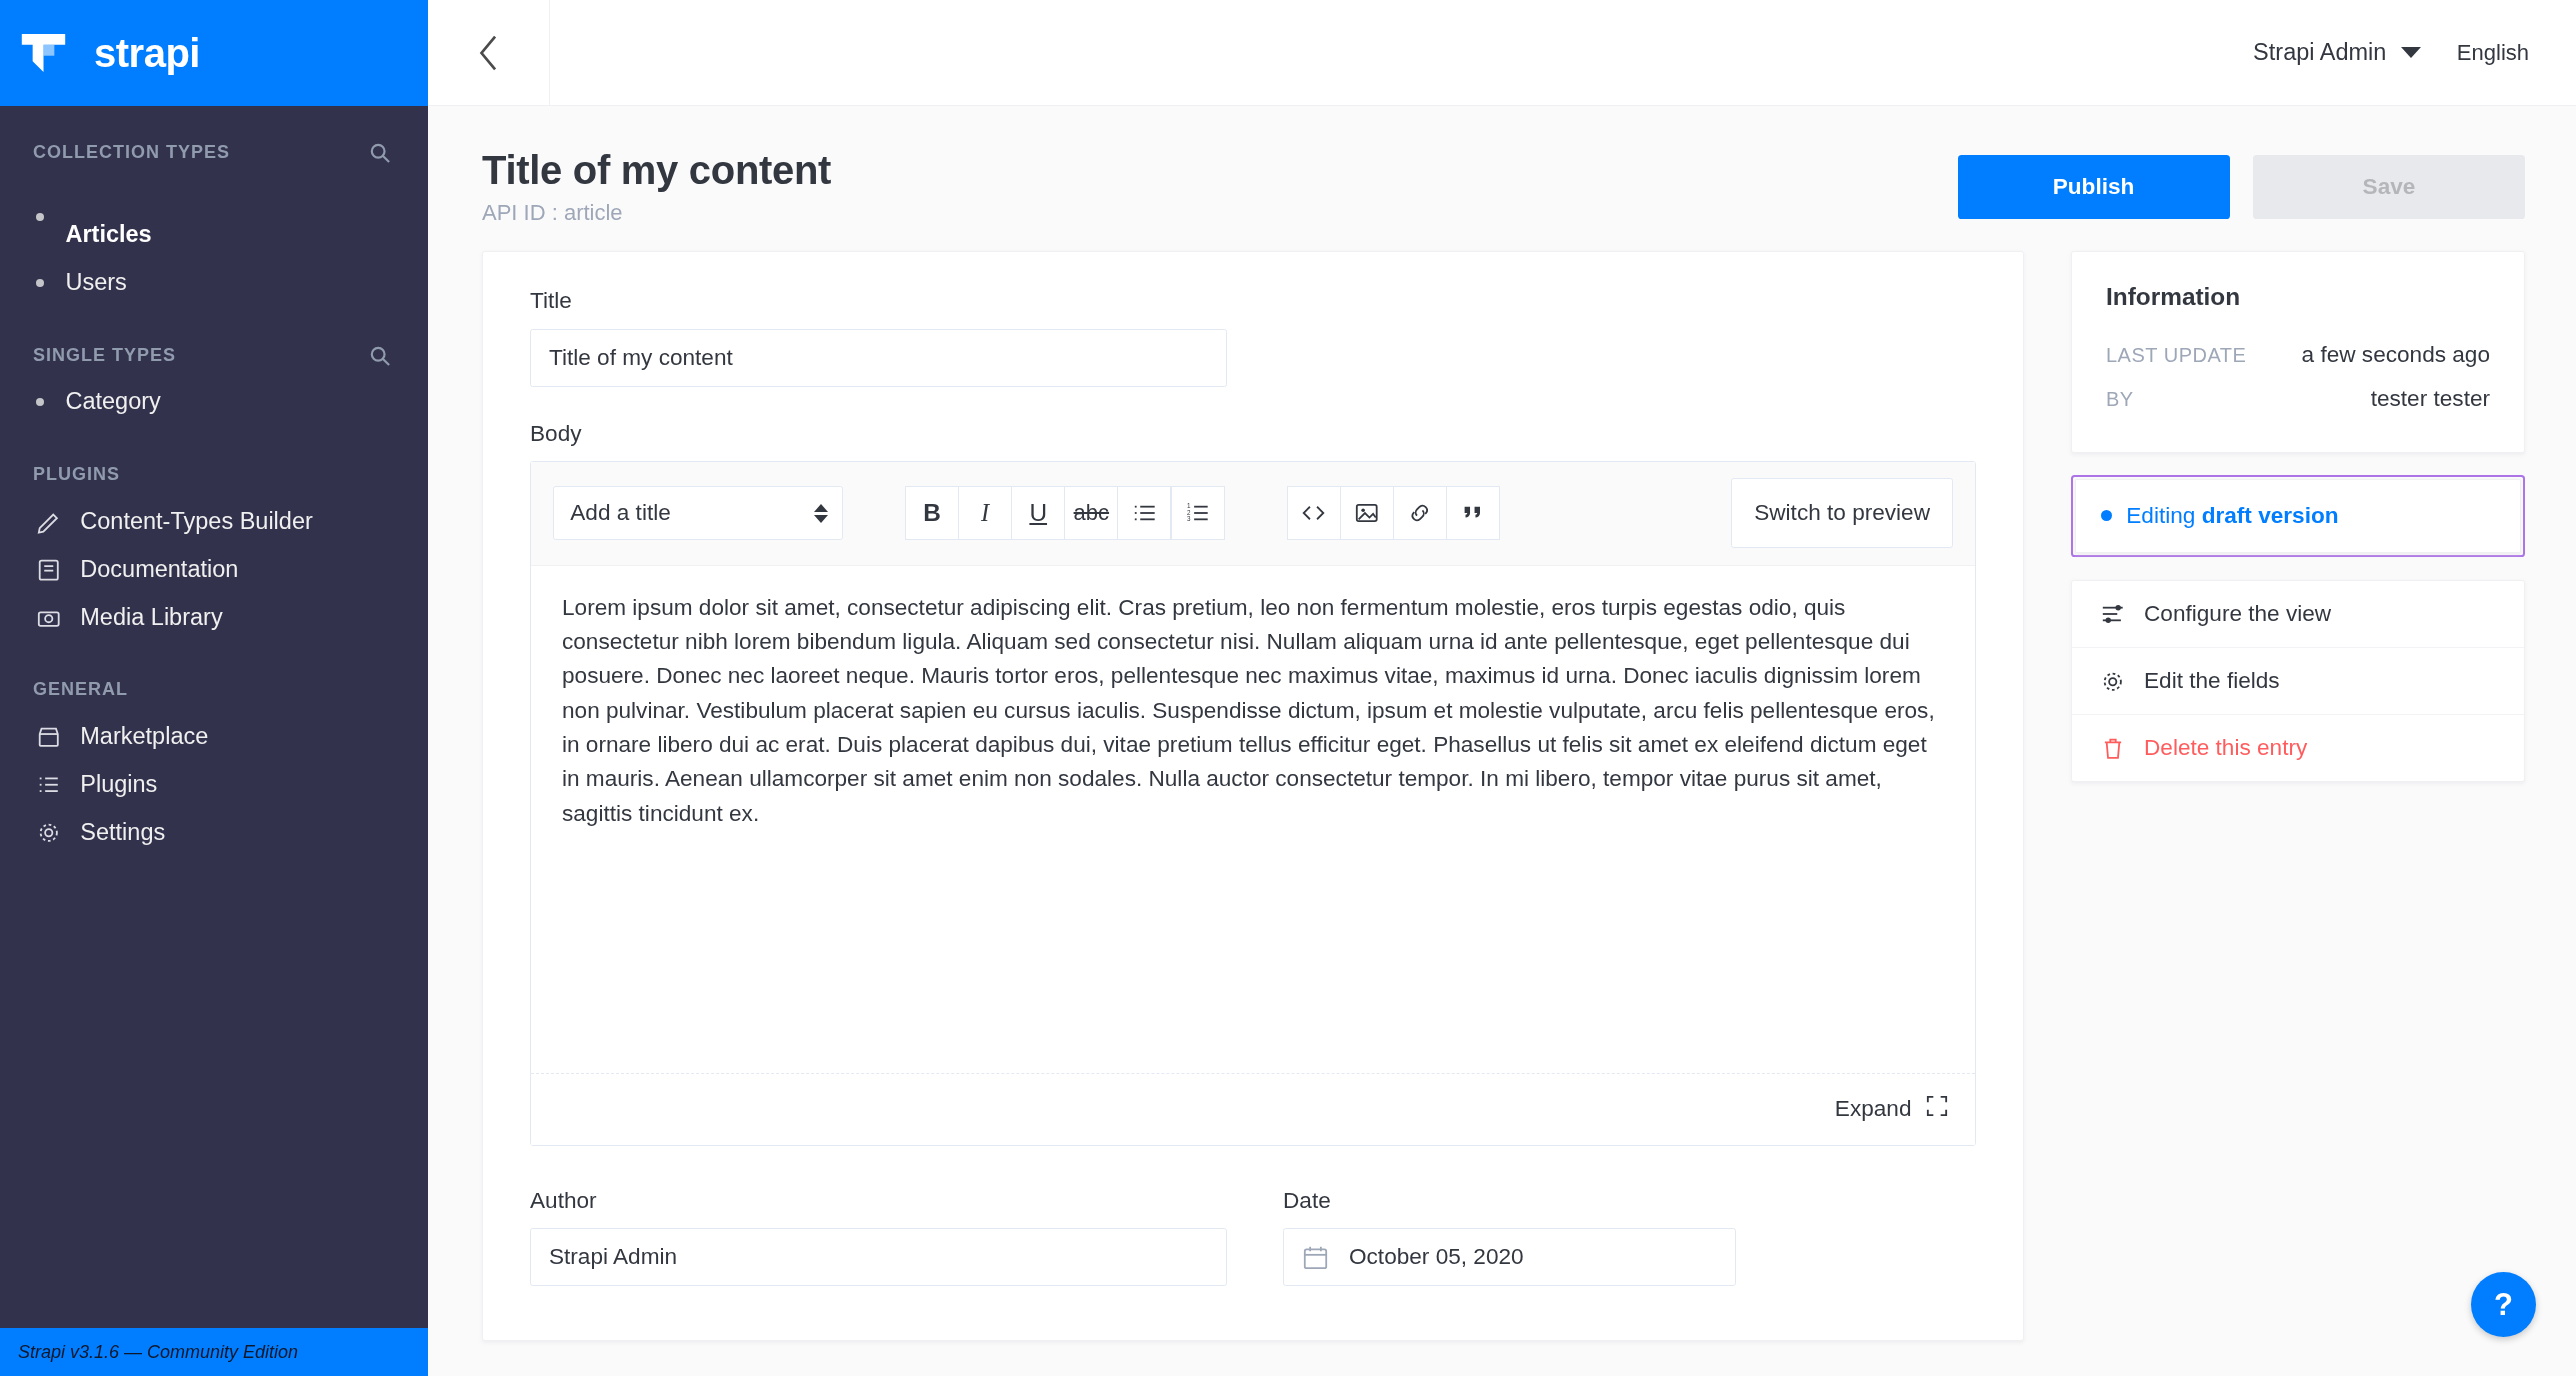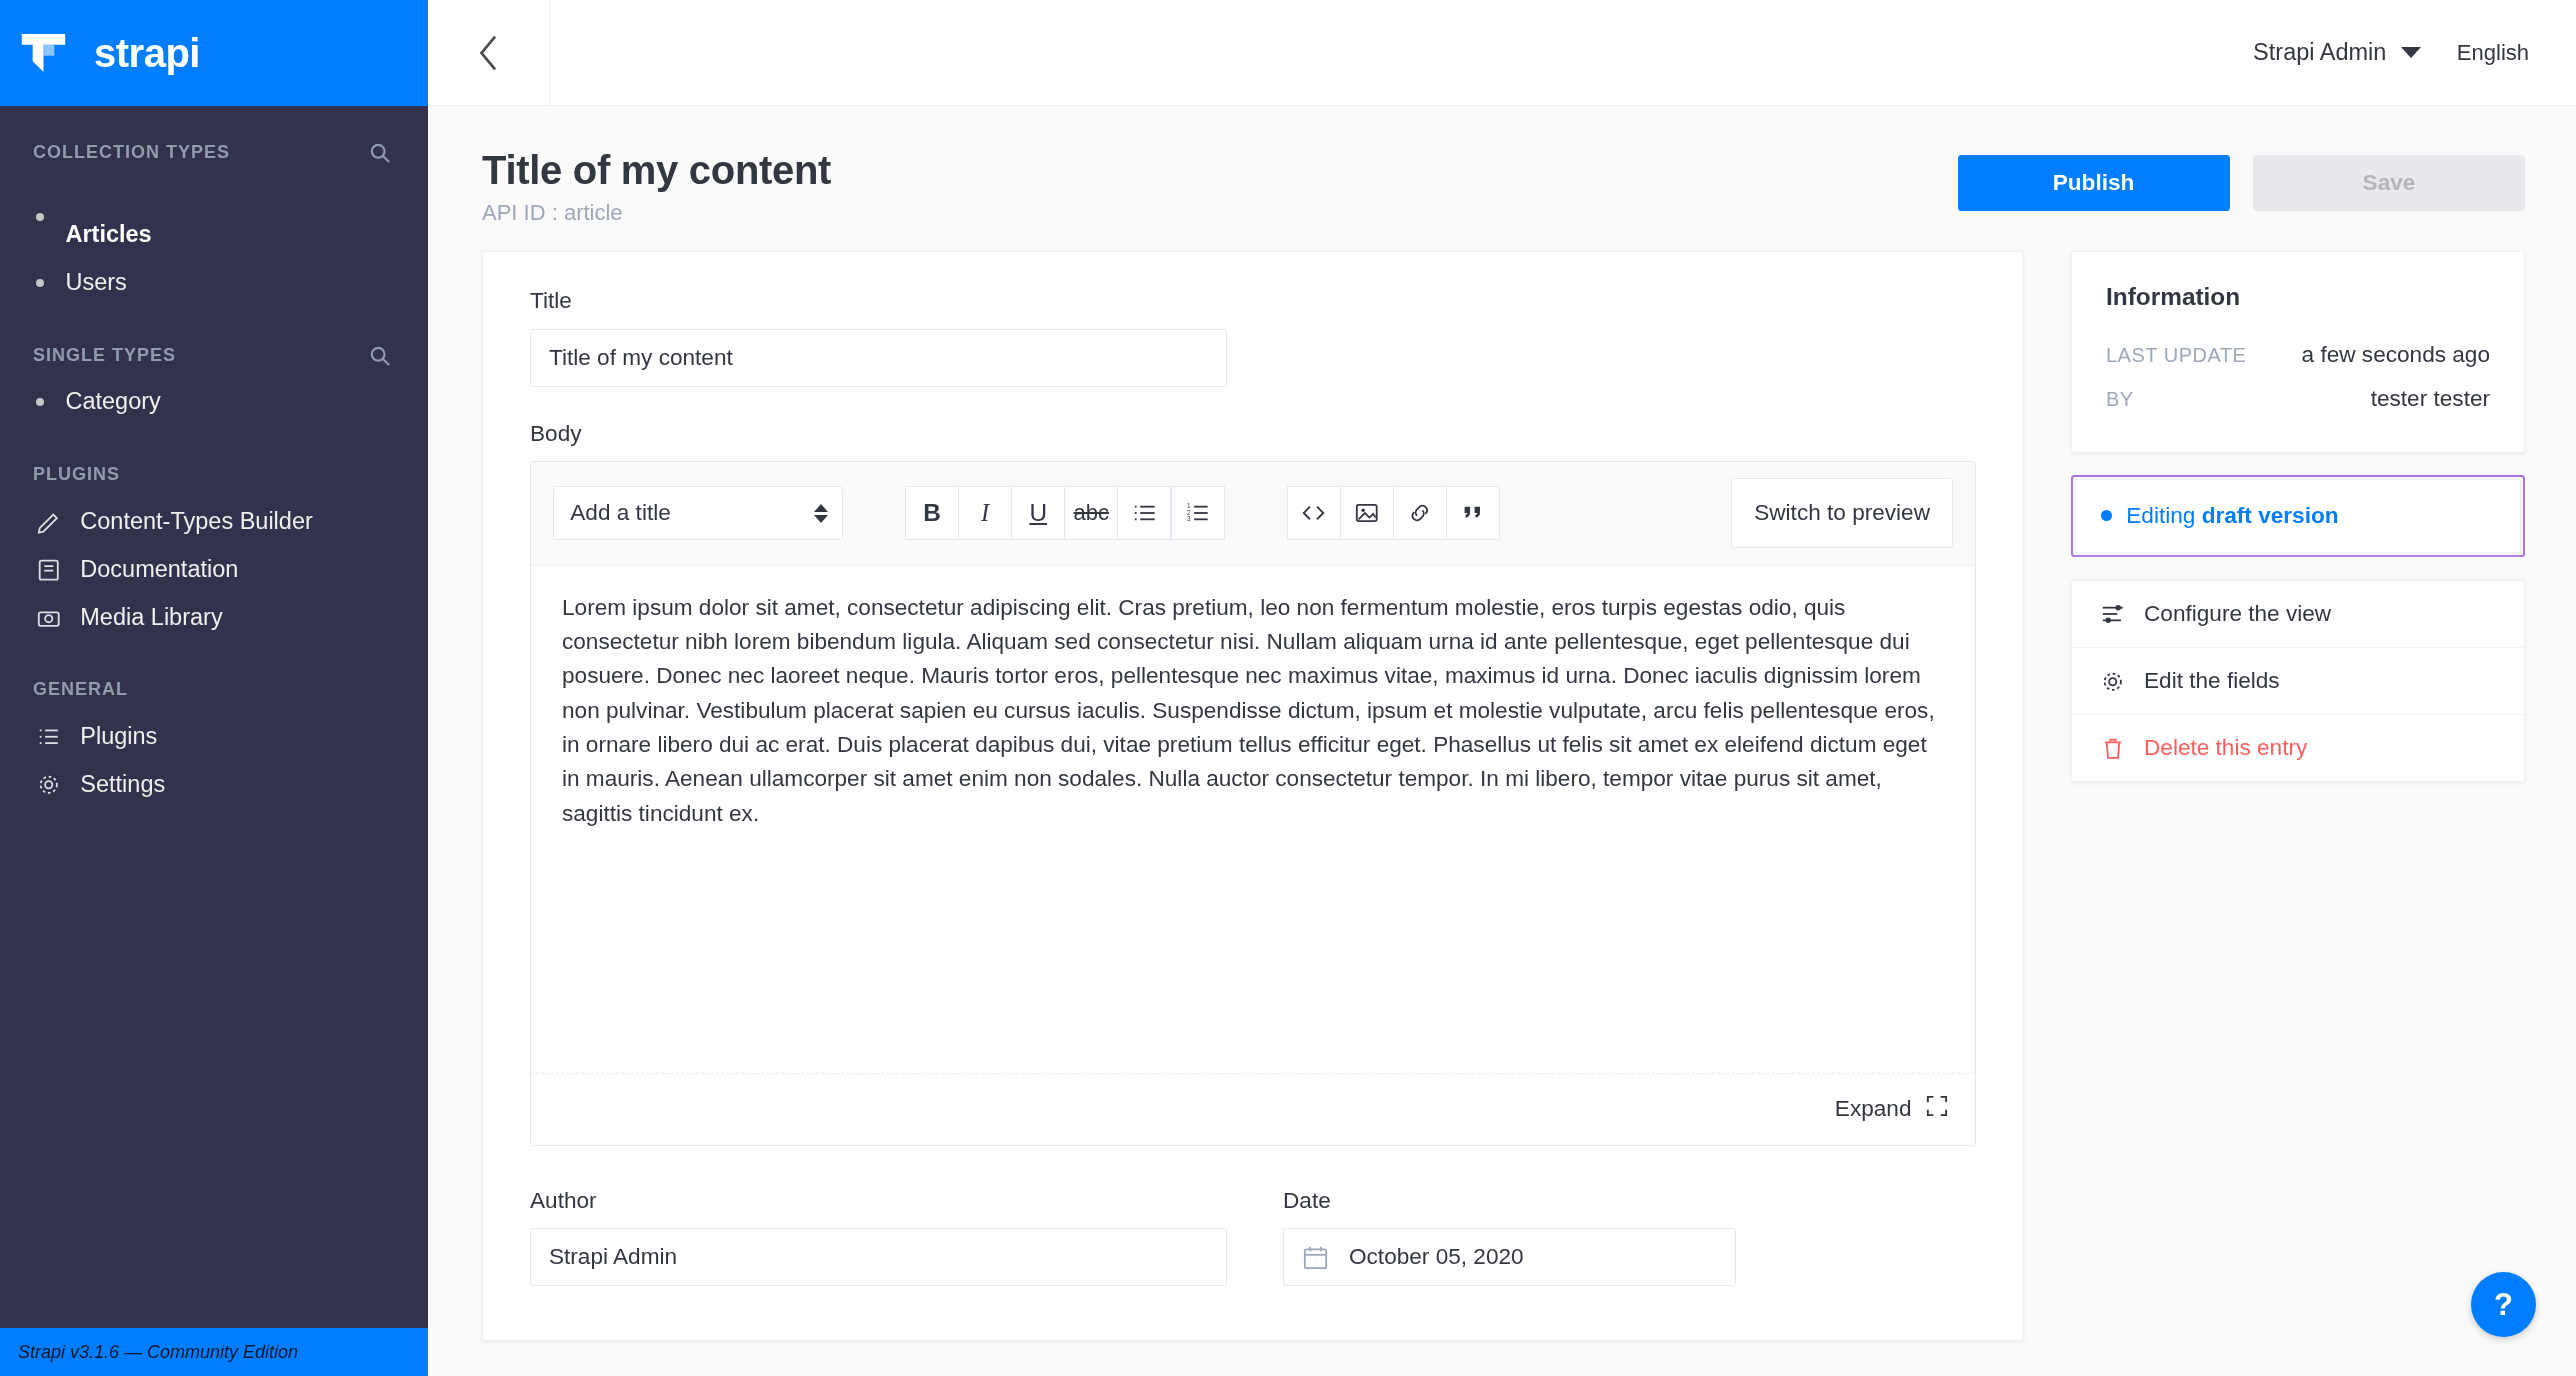--- a/index.html
+++ b/index.html
@@ -124,21 +124,21 @@
   .page-head {
     display: flex;
     align-items: flex-start;
     justify-content: space-between;
     padding: 42px 51px 0 54px;
   }
   .page-title { font-size: 40px; font-weight: bold; color: #333740; letter-spacing: -0.3px; }
   .page-sub { font-size: 22px; color: #9ea7b8; margin-top: 7.2px; }
   .head-actions { display: flex; gap: 23.5px; margin-top: 7.2px; }
   .btn {
-    height: 56px;
+    height: 64px;
     min-width: 272px;
     border-radius: 3.6px;
     font-size: 22.6px;
     font-weight: bold;
     display: flex; align-items: center; justify-content: center;
     cursor: pointer;
     border: none;
   }
   .btn-primary { background: #007eff; color: #ffffff; }
   .btn-disabled { background: #e8e9ec; color: #b4b6ba; cursor: default; }
@@ -375,20 +375,29 @@
           <svg width="23.5" height="23.5" viewBox="0 0 26 26">
               <path d="M2 20 V9 a2 2 0 0 1 2-2 h18 a2 2 0 0 1 2 2 v11 a2 2 0 0 1 -2 2 h-18 a2 2 0 0 1 -2 -2z" fill="none" stroke="#dcdce4" stroke-width="2"></path>
               <circle cx="13" cy="14" r="4" fill="none" stroke="#dcdce4" stroke-width="2"></circle>
             </svg>
         </span>
         <span class="label">Media Library</span>
       </div>
 
       <div class="side-section-head" style="padding-top:38px">
         <span class="side-section-title">GENERAL</span>
+      </div>
+      <div class="side-item">
+        <span class="sico">
+          <svg width="23.5" height="23.5" viewBox="0 0 26 26">
+              <path d="M3 10 L5 4 h16 l2 6 v12 a1 1 0 0 1 -1 1 h-18 a1 1 0 0 1 -1 -1z" fill="none" stroke="#dcdce4" stroke-width="2"></path>
+              <path d="M3 10 h20" stroke="#dcdce4" stroke-width="2"></path>
+            </svg>
+        </span>
+        <span class="label">Marketplace</span>
       </div>
       <div class="side-item">
         <span class="sico">
           <svg width="23.5" height="23.5" viewBox="0 0 26 26">
               <g stroke="#dcdce4" stroke-width="2">
                 <line x1="3" y1="6" x2="5" y2="6"></line>
                 <line x1="9" y1="6" x2="23" y2="6"></line>
                 <line x1="3" y1="13" x2="5" y2="13"></line>
                 <line x1="9" y1="13" x2="23" y2="13"></line>
                 <line x1="3" y1="20" x2="5" y2="20"></line>

